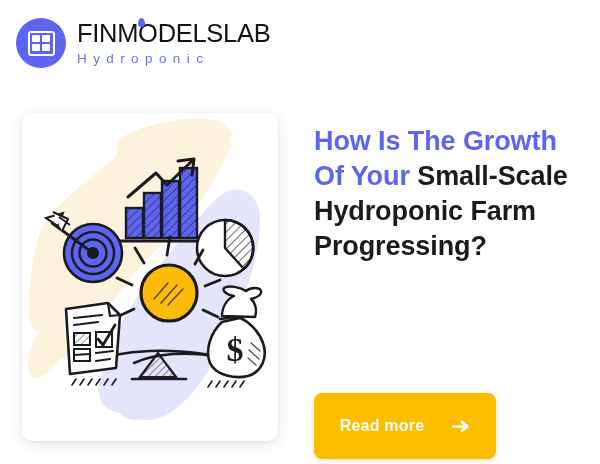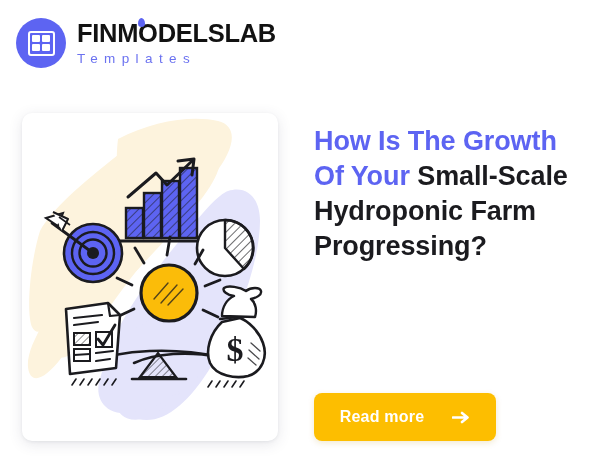--- a/index.html
+++ b/index.html
@@ -51,21 +51,21 @@
     padding: 2.5px;
   }
   .logo-grid span {
     background: #ffffff;
     border-radius: 1px;
     display: block;
   }
   .logo-text { display: flex; flex-direction: column; line-height: 1; }
   .logo-word {
     font-size: 25.5px;
-    font-weight: 700;
+    font-weight: 400;
     letter-spacing: -0.3px;
     color: #121212;
     position: relative;
     white-space: nowrap;
   }
   .logo-drop {
     position: absolute;
     left: 61px;
     top: -3.5px;
     width: 7px;
@@ -113,21 +113,21 @@
   }
   .headline .lead   { color: #5d64f2; }
   .headline .main   { color: #1b1b1f; }
 
   
   .cta {
     position: absolute;
     left: 314px;
     top: 393px;
     width: 182px;
-    height: 48px;
+    height: 66px;
     background: #fdbe00;
     border: none;
     border-radius: 8px;
     color: #ffffff;
     font-family: "Liberation Sans", sans-serif;
     font-size: 16px;
     font-weight: 700;
     letter-spacing: 0.2px;
     display: flex;
     align-items: center;
@@ -150,21 +150,21 @@
           <span></span>
           <span></span>
           <span></span>
       </div>
     </div>
     <div class="logo-text">
       <div class="logo-word">
         <span>FINMODELSLAB</span>
         <span class="logo-drop"></span>
       </div>
-      <div class="logo-sub">Templates</div>
+      <div class="logo-sub">Hydroponic</div>
     </div>
   </div>
 
   <div class="illo-card">
     <svg viewBox="0 0 256 328" xmlns="http://www.w3.org/2000/svg">
       <defs>
         <pattern id="hatch" patternUnits="userSpaceOnUse" width="6" height="6" patternTransform="rotate(45)">
           <line x1="0" y1="0" x2="0" y2="6" stroke="#1b1b1f" stroke-width="1.3"></line>
         </pattern>
         <pattern id="hatchThin" patternUnits="userSpaceOnUse" width="5" height="5" patternTransform="rotate(45)">

